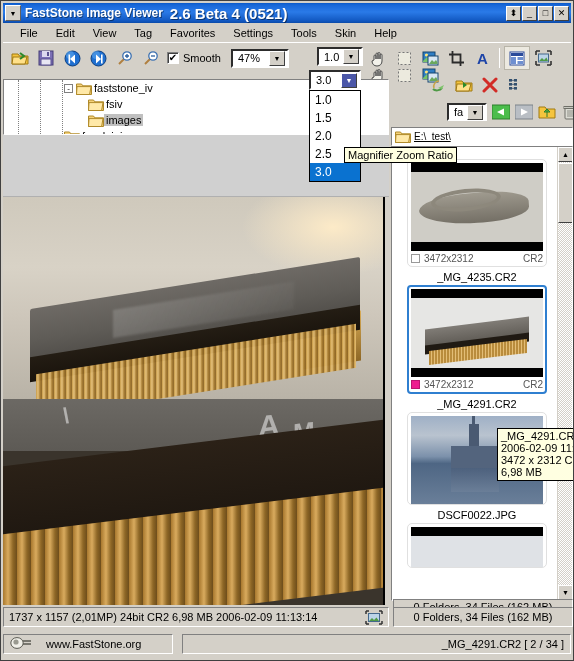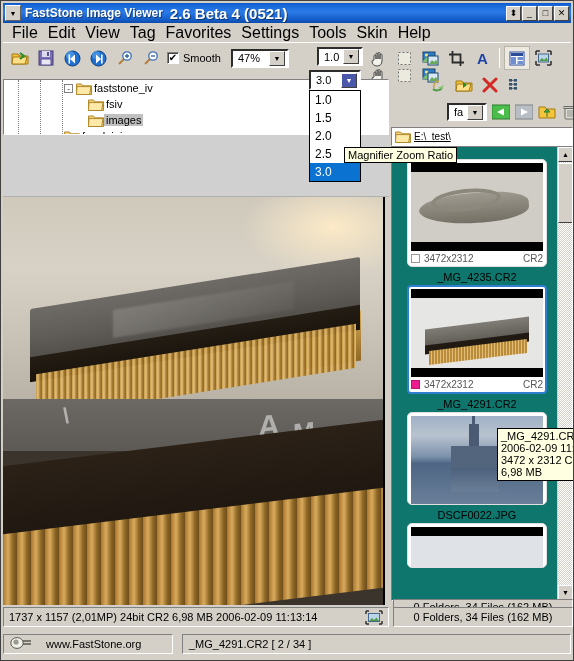--- a/index.html
+++ b/index.html
@@ -54,22 +54,23 @@
   }
 
   
   .menubar {
     position: absolute; left: 2px; top: 23px; right: 2px; height: 17px;
     background: #d4d0c8;
     display: flex; align-items: center;
     padding-left: 4px;
   }
   .menu-item {
-    padding: 1px 5px; font-size: 16px; color: #000;
+    padding: 1px 5px; font-size: 11px; color: #000;
     white-space: nowrap;
+    margin-left: 8px;
   }
 
   
   .toolbar {
     position: absolute; left: 2px; top: 41px; right: 2px; height: 37px;
     background: #d4d0c8;
     border-top: 1px solid #ffffff;
   }
   .tb-row { position: absolute; left: 0; top: 3px; height: 24px; display: flex; align-items: center; }
   .tbicon {
@@ -231,21 +232,21 @@
     border: 1px solid #808080;
     border-right-color: #ffffff; border-bottom-color: #ffffff;
     display: flex; align-items: center; padding-left: 3px; gap: 3px;
     overflow: hidden;
   }
   .pathtext { font-size: 10px; color: #000; white-space: nowrap; text-decoration: underline; }
 
   
   .thumbpane {
     position: absolute; left: 390px; top: 145px; width: 182px; height: 455px;
-    background: #0f766e;
+    background: #ffffff;
     border: 1px solid #808080;
     border-right-color: #ffffff; border-bottom-color: #ffffff;
     overflow: hidden;
   }
   .thumblist {
     position: absolute; left: 0; top: 0; width: 166px; height: 100%;
     padding: 4px 0 0 4px;
   }
   .thumbcell {
     width: 140px; margin: 0 auto 2px; background: #fff;
@@ -767,21 +768,21 @@
     <div class="sb-cell" style="width:170px;">
       <span>
         <svg width="22" height="14" viewBox="0 0 22 14">
           <ellipse cx="7" cy="7" rx="6.2" ry="5.4" fill="#f0efe8" stroke="#5a5a52"></ellipse>
           <circle cx="6" cy="6" r="2.6" fill="#9a9a90"></circle>
           <path d="M13 5h8M13 8h8" stroke="#5a5a52" stroke-width="1.4"></path>
         </svg>
       </span>
       <span>www.FastStone.org</span>
     </div>
-    <div class="sb-cell" style="flex:1;margin-left:9px;">
+    <div class="sb-cell" style="flex:1;margin-left:9px;justify-content:flex-end;">
       <span>_MG_4291.CR2 [ 2 / 34 ]</span>
     </div>
   </div>
 
   <div class="combo pressed" style="position:absolute;left:308px;top:69px;width:52px;height:20px;z-index:55;">
     <span class="cval">3.0</span>
     <span class="carrow">▼</span>
   </div>
 
   <div class="dropdown" style="left:308px; top:89px; width:52px;">

